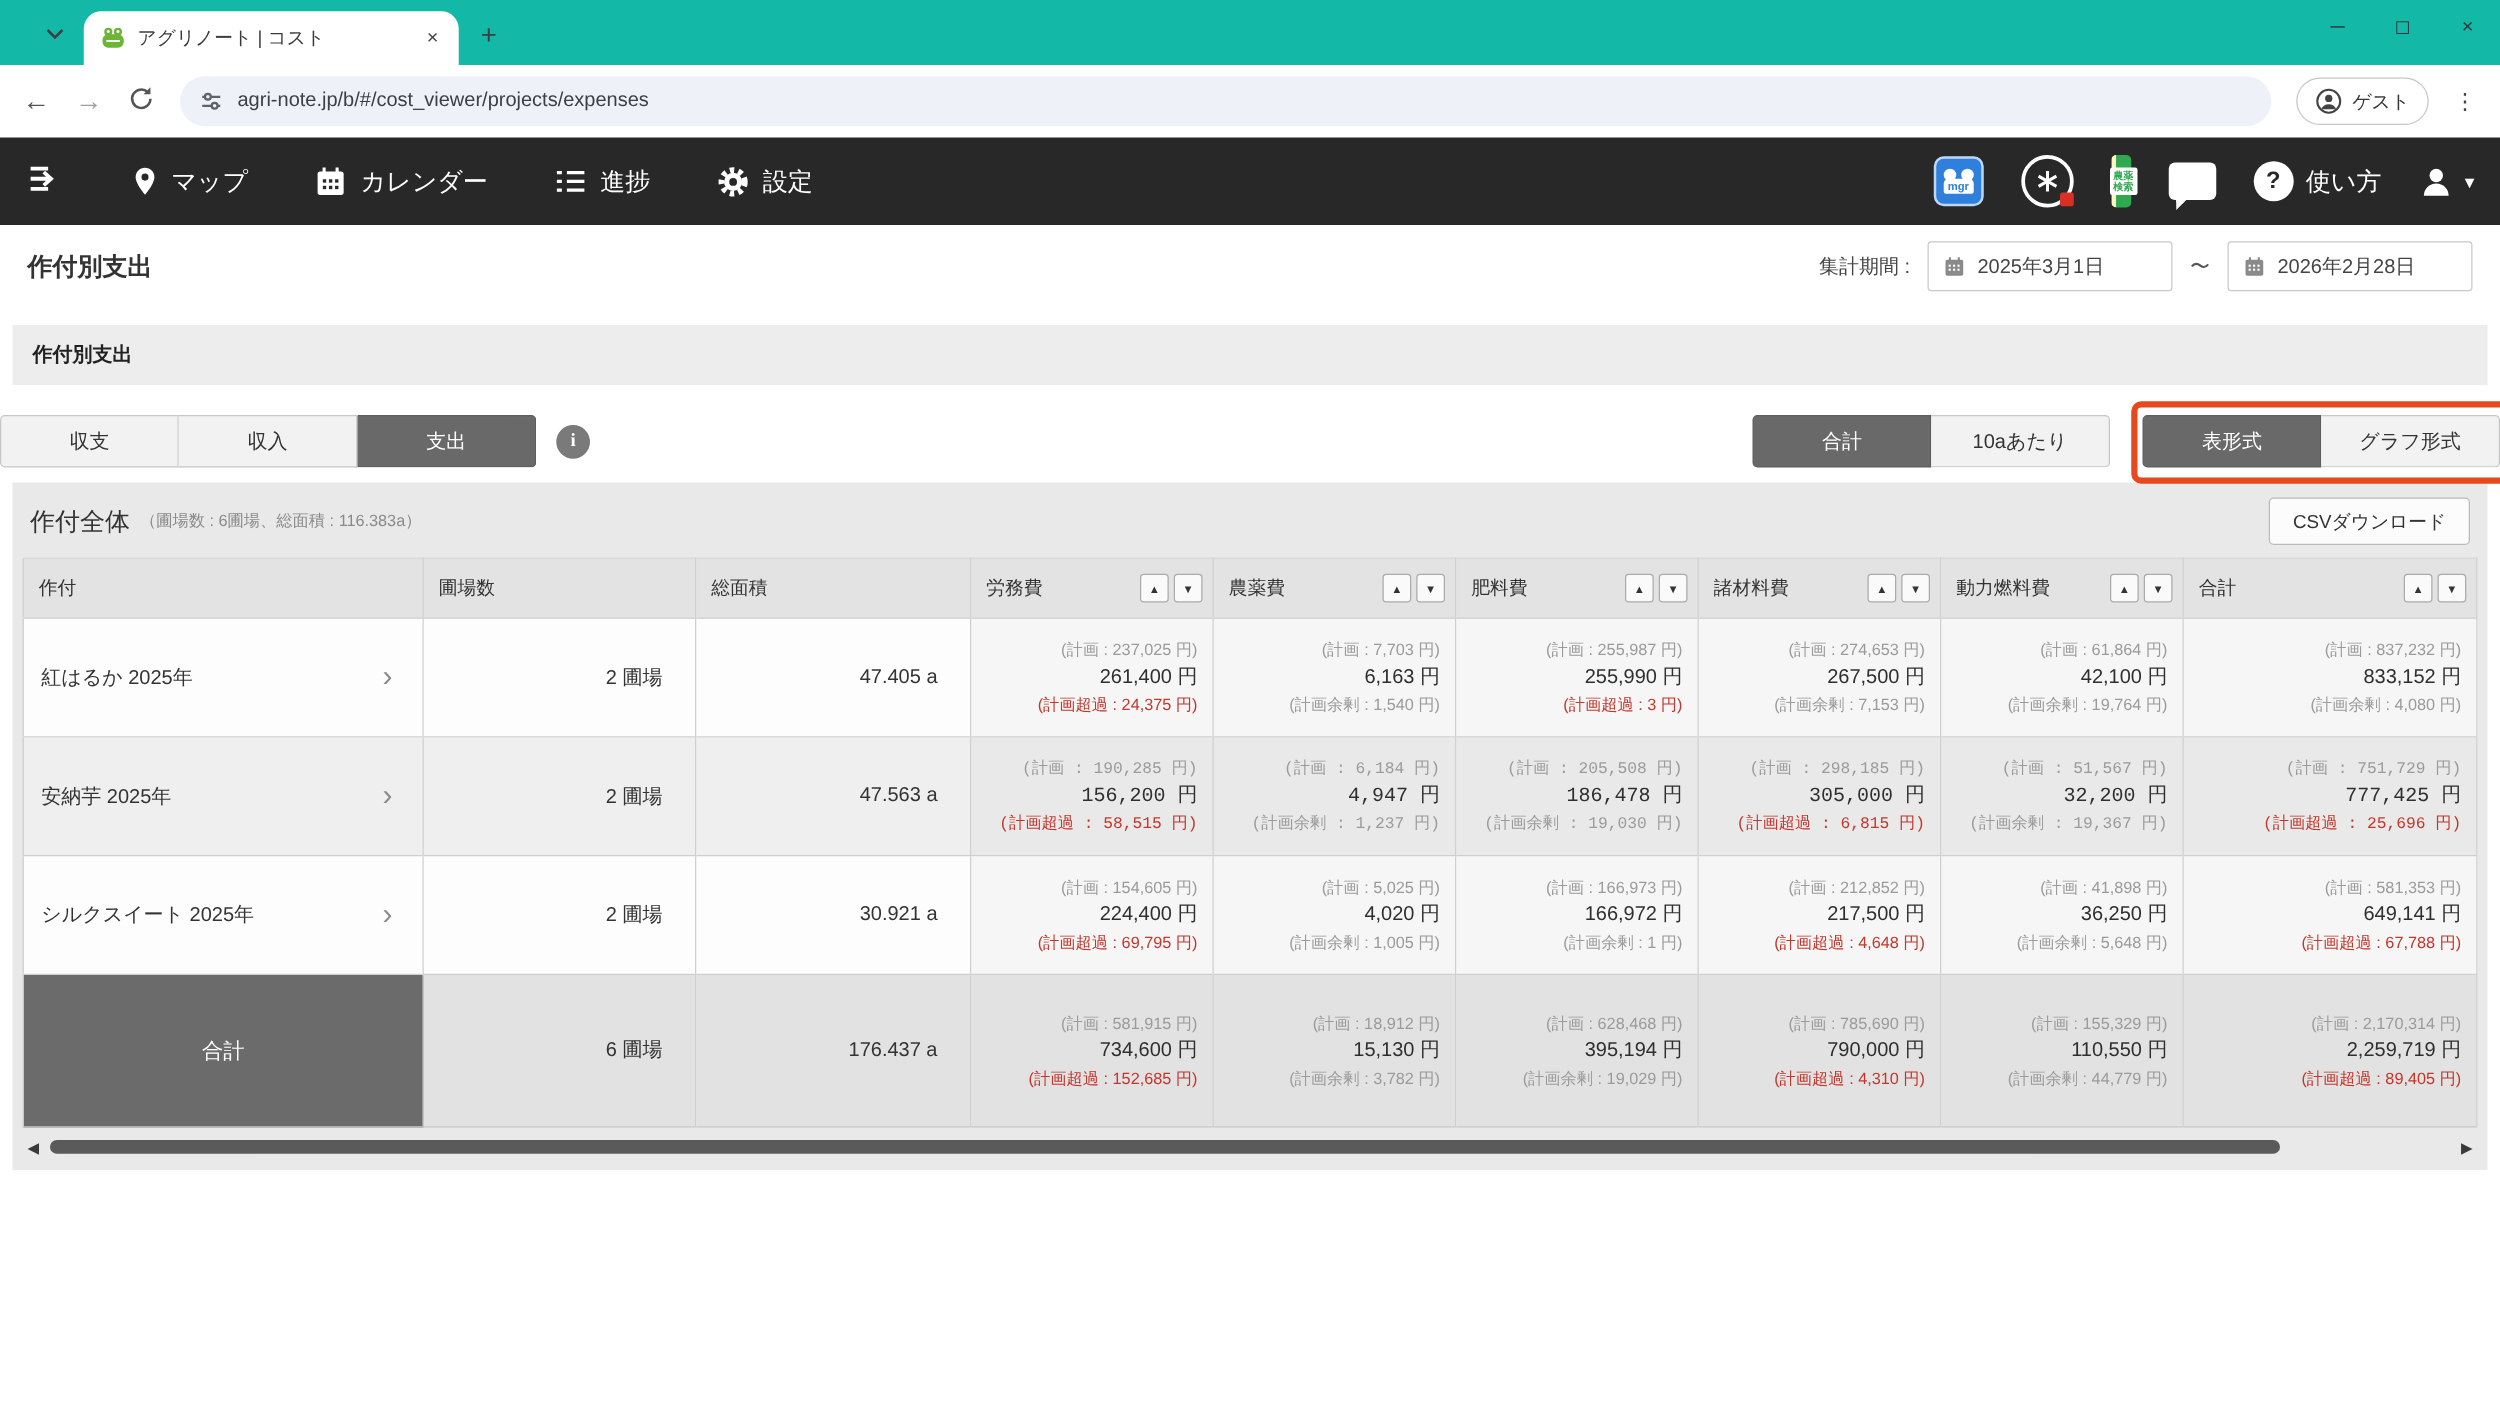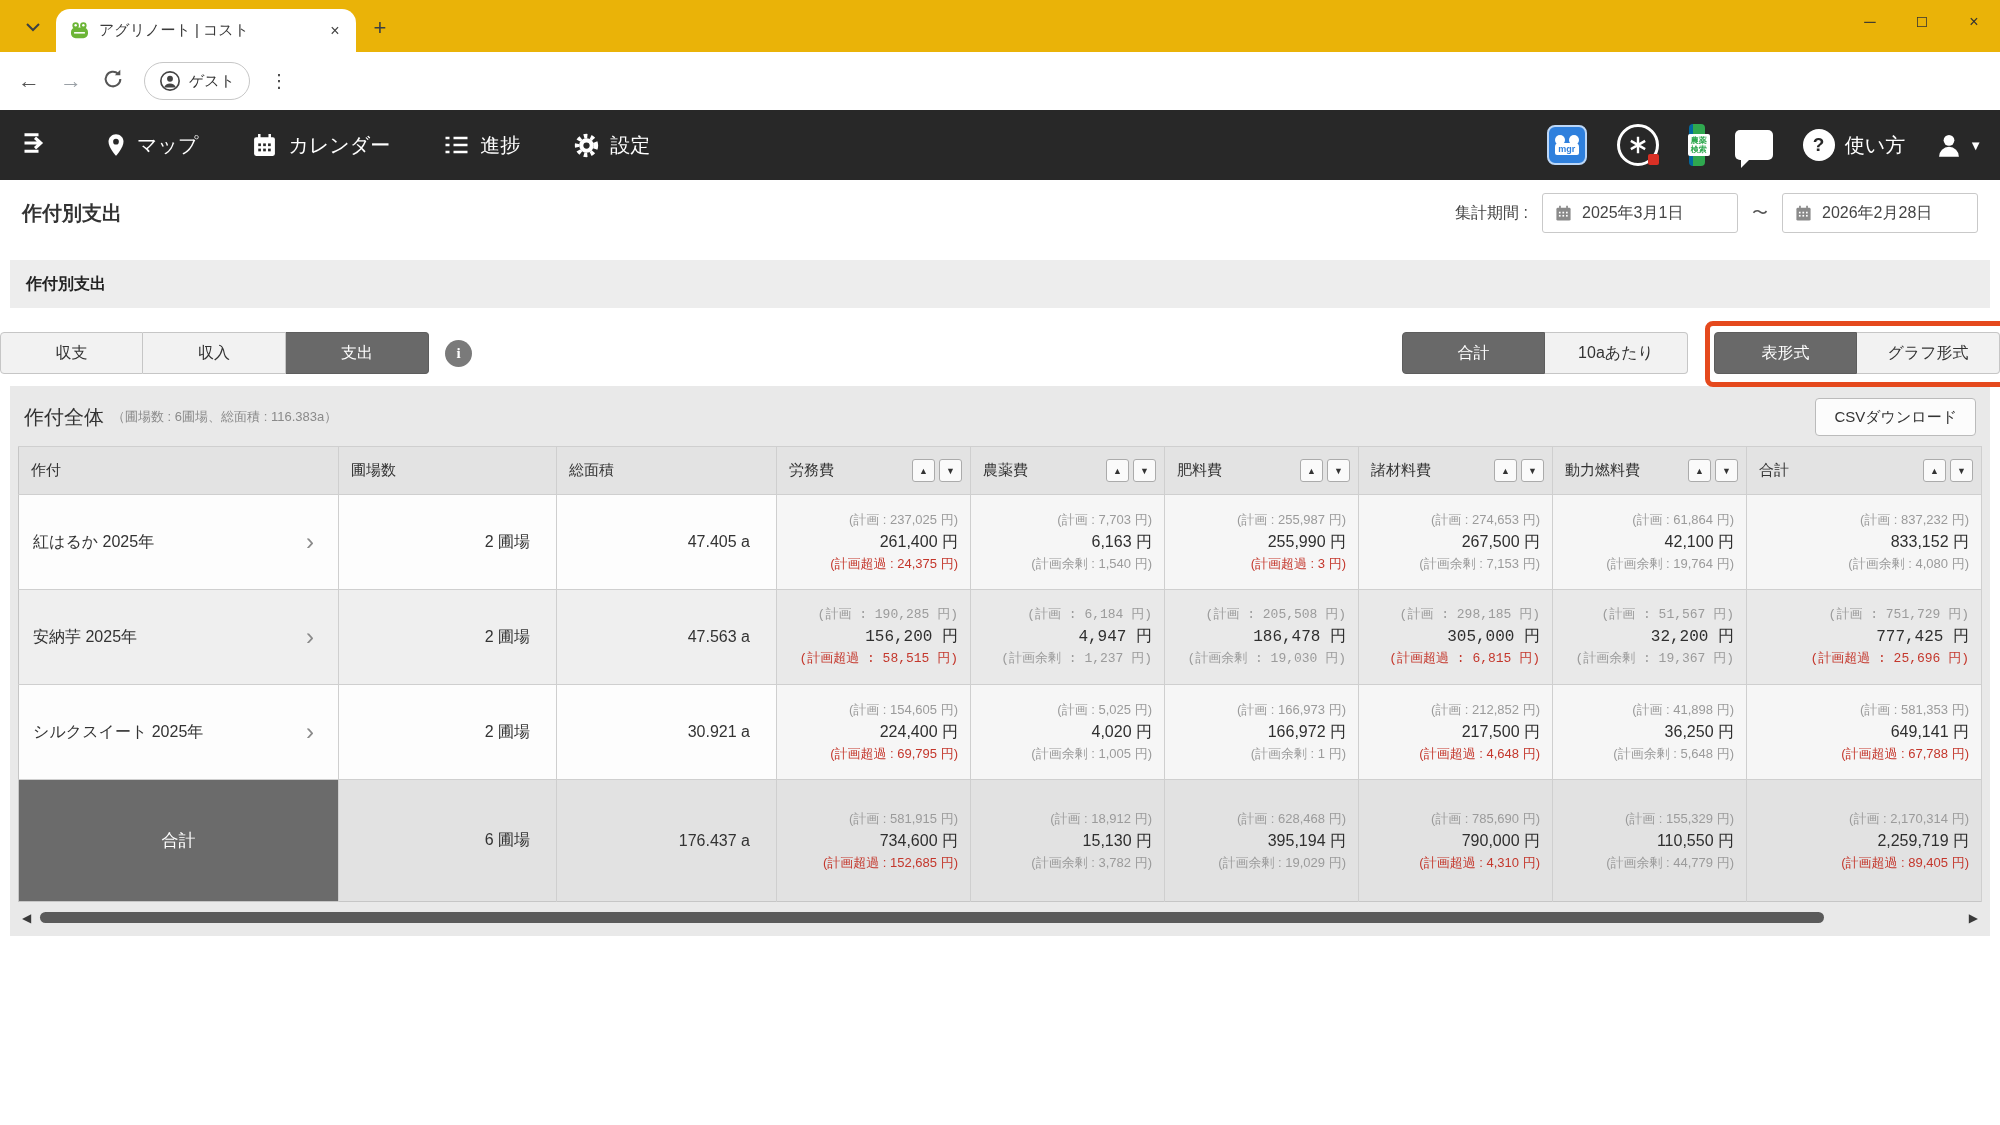--- a/index.html
+++ b/index.html
@@ -1,21 +1,21 @@
 <!DOCTYPE html>
 <html><head>
 <meta charset="utf-8">
 <style>
   * { box-sizing: border-box; margin: 0; padding: 0; }
   html,body { width:2000px; height:1125px; }
   body { font-family:"Liberation Sans","DejaVu Sans",sans-serif; background:#fff; overflow:hidden; }
   .screen { width:2000px; height:1125px; display:flex; flex-direction:column; background:#fff; }
 
   
-  .tabstrip { height:52px; background:#eab308; display:flex; align-items:flex-end; padding:0 10px; position:relative; }
+  .tabstrip { height:52px; background:#14b8a6; display:flex; align-items:flex-end; padding:0 21px; position:relative; }
   .tab-search { width:34px; height:34px; margin:0 6px 8px 6px; border-radius:50%; display:flex; align-items:center; justify-content:center; color:#3c4043; }
   .tab { height:43px; width:300px; background:#fff; border-radius:14px 14px 0 0; display:flex; align-items:center; gap:10px; padding:0 10px 0 14px; }
   .tab-title { font-size:15px; color:#3a3a3a; flex:1; white-space:nowrap; overflow:hidden; }
   .tab-close { width:22px; height:22px; border-radius:50%; display:flex; align-items:center; justify-content:center; font-size:16px; color:#444; }
   .newtab { width:32px; height:32px; margin:0 0 8px 8px; display:flex; align-items:center; justify-content:center; font-size:22px; color:#3c4043; }
   .wincontrols { position:absolute; right:0; top:0; height:44px; display:flex; }
   .winbtn { width:52px; height:44px; display:flex; align-items:center; justify-content:center; font-size:16px; color:#333; }
   .winbtn.max { font-size:14px; }
 
   .urlrow { height:58px; background:#fff; display:flex; align-items:center; gap:20px; padding:0 18px; }
@@ -32,21 +32,21 @@
   .nav-item { display:flex; align-items:center; gap:11px; font-size:20px; color:#fff; cursor:default; }
   .nav-right { margin-left:auto; display:flex; align-items:center; gap:30px; }
   .sq-ico { width:40px; height:40px; border-radius:8px; display:flex; flex-direction:column; align-items:center; justify-content:center; position:relative; }
   .mgr { background:#2f80dd; border:2px solid #bcd7f7; }
   .mgr .eyes { display:flex; gap:4px; margin-bottom:-2px; }
   .mgr .eye { width:10px; height:10px; background:#fff; border-radius:50%; }
   .mgr .body { width:24px; height:12px; background:#fff; border-radius:4px 4px 2px 2px; display:flex; align-items:center; justify-content:center; }
   .mgr .body span { color:#2f80dd; font-size:9px; font-weight:bold; line-height:1; }
   .ast { width:42px; height:42px; border-radius:50%; border:3px solid #fff; background:#282828; display:flex; align-items:center; justify-content:center; position:relative; }
   .badge { position:absolute; right:-3px; bottom:-2px; width:11px; height:11px; background:#d93025; border-radius:2px; }
-  .book { width:16px; height:42px; background:#2fa84f; border-radius:4px; border-left:4px solid #0369a1; display:flex; align-items:center; justify-content:center; }
+  .book { width:16px; height:42px; background:#2fa84f; border-radius:4px; border-left:4px solid #fef9c3; display:flex; align-items:center; justify-content:center; }
   .book-band { background:#fff; border-radius:2px; padding:2px 3px; text-align:center; }
   .book-band div { color:#2fa84f; font-size:8px; font-weight:bold; line-height:9px; white-space:nowrap; }
   .chat { width:38px; height:30px; background:#fff; border-radius:5px; position:relative; }
   .chat:after { content:""; position:absolute; left:6px; bottom:-8px; border:6px solid transparent; border-top-color:#fff; border-left-color:#fff; }
   .helpwrap { display:flex; align-items:center; gap:10px; font-size:20px; }
   .qcircle { width:32px; height:32px; border-radius:50%; background:#fff; color:#282828; font-weight:bold; font-size:19px; display:flex; align-items:center; justify-content:center; }
   .usermenu { display:flex; align-items:center; gap:6px; }
   .caret { font-size:13px; color:#fff; }
 
   
@@ -141,20 +141,28 @@
 
   <div class="urlrow">
     <span class="navicon">←</span>
     <span class="navicon fwd">→</span>
     <span>
       <svg width="22" height="22" viewBox="0 0 24 24">
           <path d="M20 12a8 8 0 1 1-2.4-5.7" fill="none" stroke="#555" stroke-width="2.2"></path>
           <path d="M20 2v6h-6z" fill="#555"></path>
         </svg>
     </span>
+    <div class="urlpill">
+      <svg width="18" height="18" viewBox="0 0 20 20">
+        <path d="M2 6h16M2 14h16" stroke="#5f6368" stroke-width="2"></path>
+        <circle cx="7" cy="6" r="2.6" fill="#eef1f8" stroke="#5f6368" stroke-width="2"></circle>
+        <circle cx="13" cy="14" r="2.6" fill="#eef1f8" stroke="#5f6368" stroke-width="2"></circle>
+      </svg>
+      <span class="urltext">agri-note.jp/b/#/cost_viewer/projects/expenses</span>
+    </div>
     <div class="guest">
       <svg width="22" height="22" viewBox="0 0 24 24">
         <circle cx="12" cy="12" r="10" fill="none" stroke="#444" stroke-width="1.8"></circle>
         <circle cx="12" cy="9.5" r="3.2" fill="#444"></circle>
         <path d="M5.5 19a7 7 0 0 1 13 0" fill="#444"></path>
       </svg>
       <span>ゲスト</span>
     </div>
     <span class="kebab">⋮</span>
   </div>

